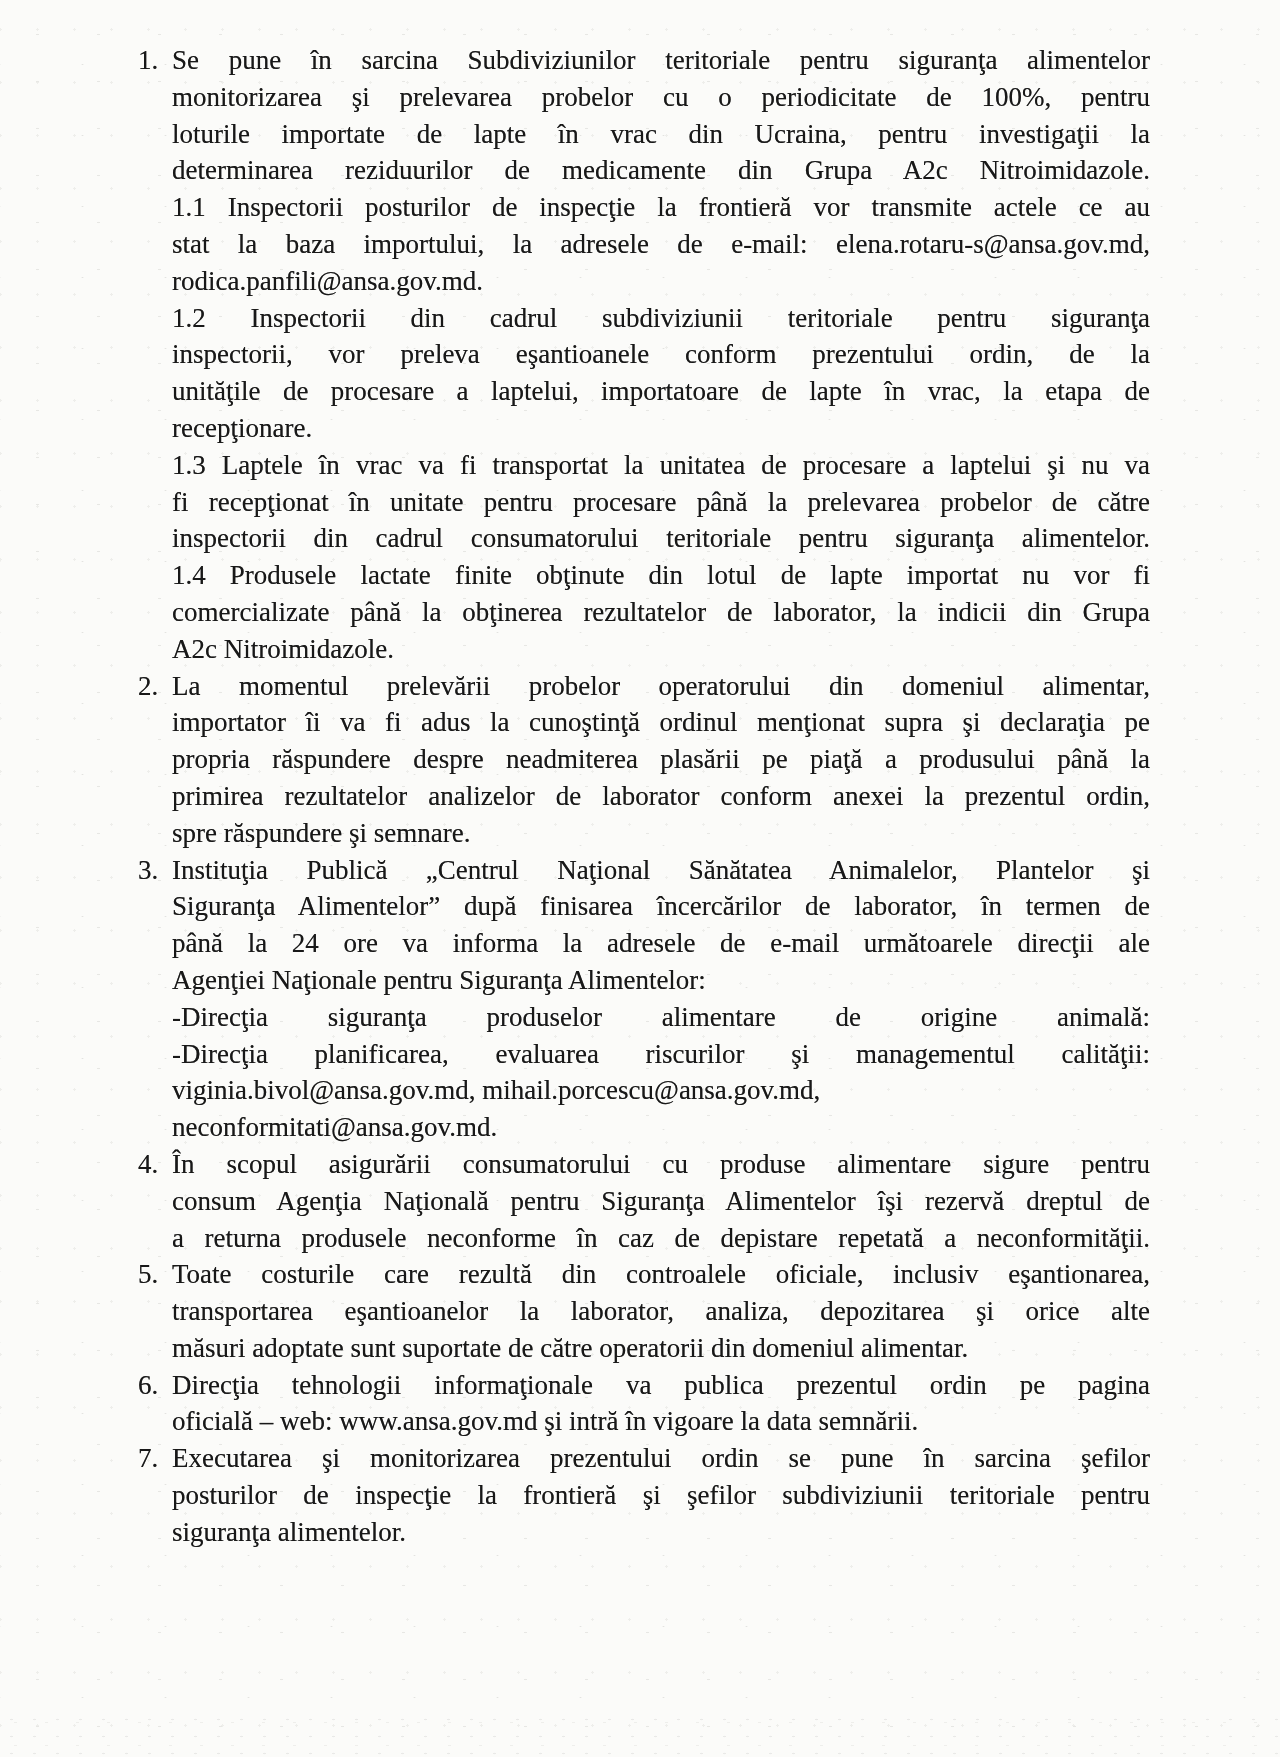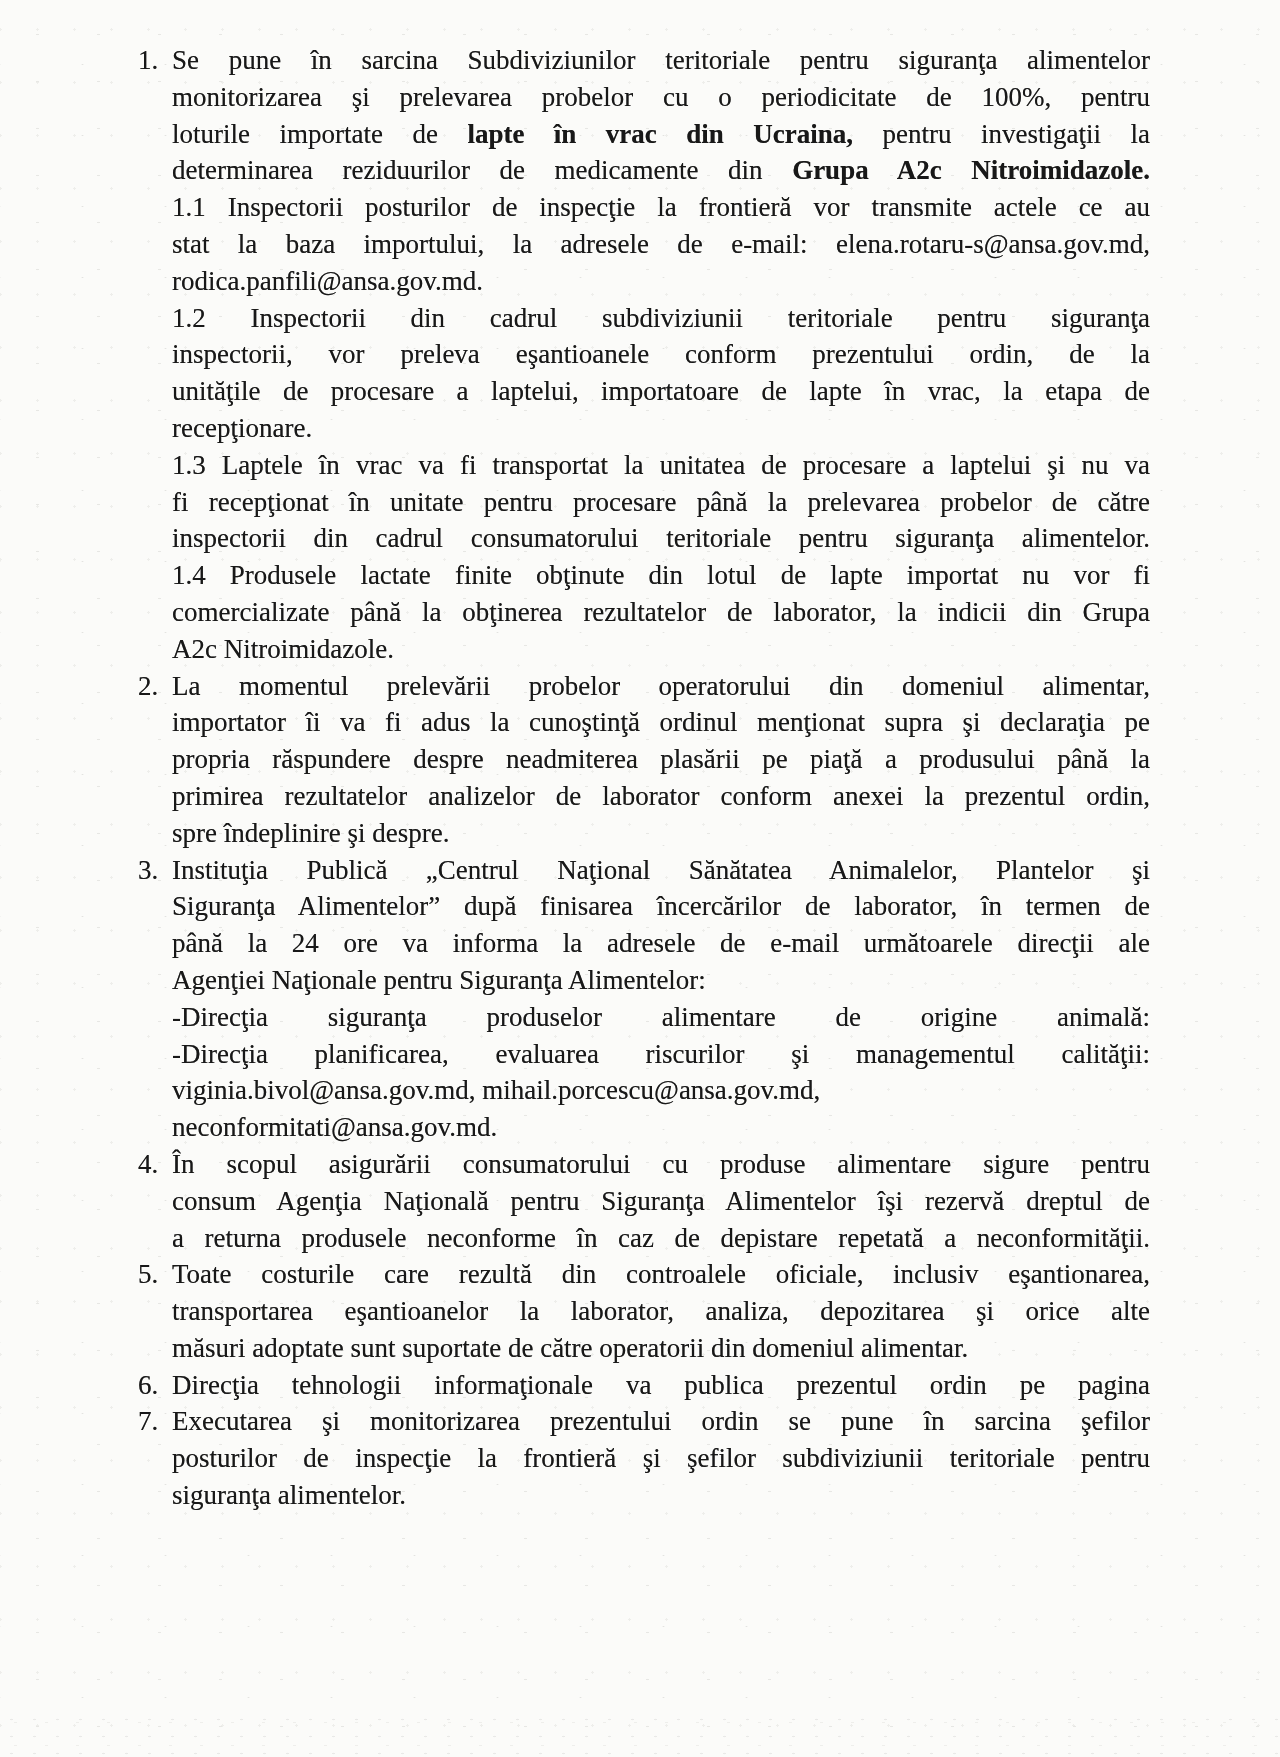--- a/index.html
+++ b/index.html
@@ -16,21 +16,21 @@
   }
   .doc{
     position:absolute;left:138px;top:42px;width:1012px;
     font-size:27px;line-height:36.8px;color:#181818;
     text-shadow:0 0 .5px rgba(20,20,20,.55);
   }
   .line{display:flex;}
   .num{flex:0 0 34px;}
   .txt{flex:1 1 auto;display:block;min-width:0;}
   .txt.j{text-align:justify;text-align-last:justify;text-justify:inter-word;}
-  .seg.b{font-weight:bold;margin-top:18px;}
+  .seg.b{font-weight:normal;margin-top:18px;}
   .seg.u{text-decoration-thickness:2px;text-underline-offset:5px;text-decoration-color:#2a2a2a;}
   .bottom-noise{
     position:absolute;left:0;bottom:0;width:1280px;height:46px;
     background-image:
       radial-gradient(#d9d9d6 1px, transparent 1.4px),
       radial-gradient(#e2e2df 1px, transparent 1.2px);
     background-size:23px 17px, 31px 23px;
     opacity:.5;pointer-events:none;
   }
 </style>
@@ -117,21 +117,21 @@
     <div class="line">
       <span class="num"></span>
       <span class="txt j"><span class="seg">propria răspundere despre neadmiterea plasării pe piaţă a produsului până la</span></span>
     </div>
     <div class="line">
       <span class="num"></span>
       <span class="txt j"><span class="seg">primirea rezultatelor analizelor de laborator conform anexei la prezentul ordin,</span></span>
     </div>
     <div class="line">
       <span class="num"></span>
-      <span class="txt"><span class="seg">spre îndeplinire şi despre.</span></span>
+      <span class="txt"><span class="seg">spre răspundere şi semnare.</span></span>
     </div>
     <div class="line">
       <span class="num">3.</span>
       <span class="txt j"><span class="seg">Instituţia Publică „Centrul Naţional Sănătatea Animalelor, Plantelor şi</span></span>
     </div>
     <div class="line">
       <span class="num"></span>
       <span class="txt j"><span class="seg">Siguranţa Alimentelor” după finisarea încercărilor de laborator, în termen de</span></span>
     </div>
     <div class="line">
@@ -178,20 +178,24 @@
       <span class="num"></span>
       <span class="txt j"><span class="seg">transportarea eşantioanelor la laborator, analiza, depozitarea şi orice alte</span></span>
     </div>
     <div class="line">
       <span class="num"></span>
       <span class="txt"><span class="seg">măsuri adoptate sunt suportate de către operatorii din domeniul alimentar.</span></span>
     </div>
     <div class="line">
       <span class="num">6.</span>
       <span class="txt j"><span class="seg">Direcţia tehnologii informaţionale va publica prezentul ordin pe pagina</span></span>
+    </div>
+    <div class="line">
+      <span class="num"></span>
+      <span class="txt"><span class="seg">oficială – web: www.ansa.gov.md şi intră în vigoare la data semnării.</span></span>
     </div>
     <div class="line">
       <span class="num">7.</span>
       <span class="txt j"><span class="seg">Executarea şi monitorizarea prezentului ordin se pune în sarcina şefilor</span></span>
     </div>
     <div class="line">
       <span class="num"></span>
       <span class="txt j"><span class="seg">posturilor de inspecţie la frontieră şi şefilor subdiviziunii teritoriale pentru</span></span>
     </div>
     <div class="line">

